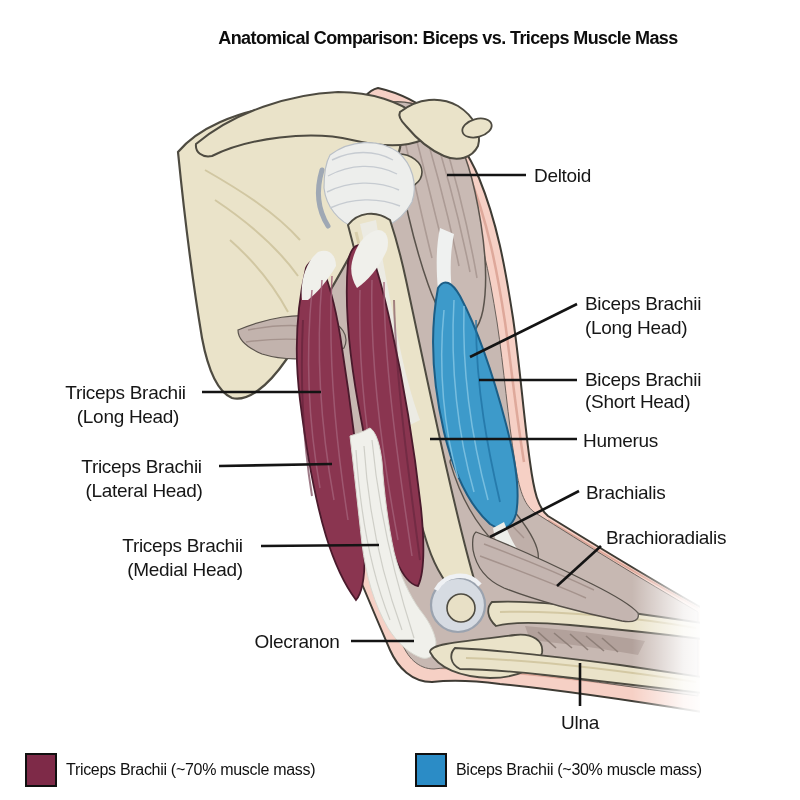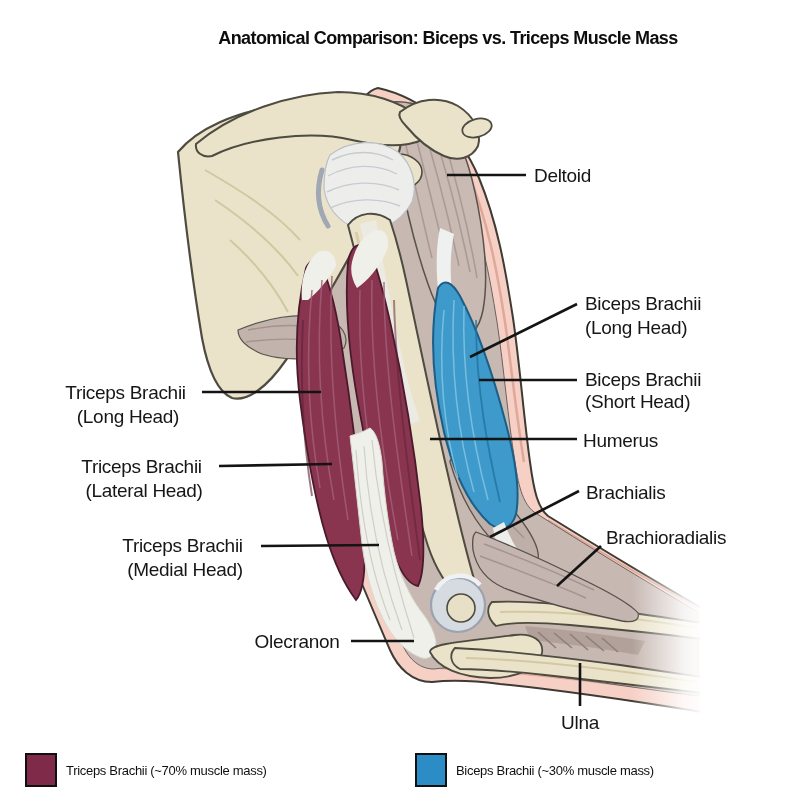--- a/index.html
+++ b/index.html
@@ -40,21 +40,21 @@
     height: 38px;
   }
   .legend-swatch {
     width: 32px; height: 34px;
     border: 2.5px solid #101010;
     box-sizing: border-box;
     flex: 0 0 auto;
   }
   .legend-label {
     margin-left: 9px;
-    font-size: 13px;
+    font-size: 16px;
     letter-spacing: -0.3px;
     color: #101010;
     white-space: nowrap;
   }
 </style>
 </head>
 <body>
 
 <div id="stage">
 

